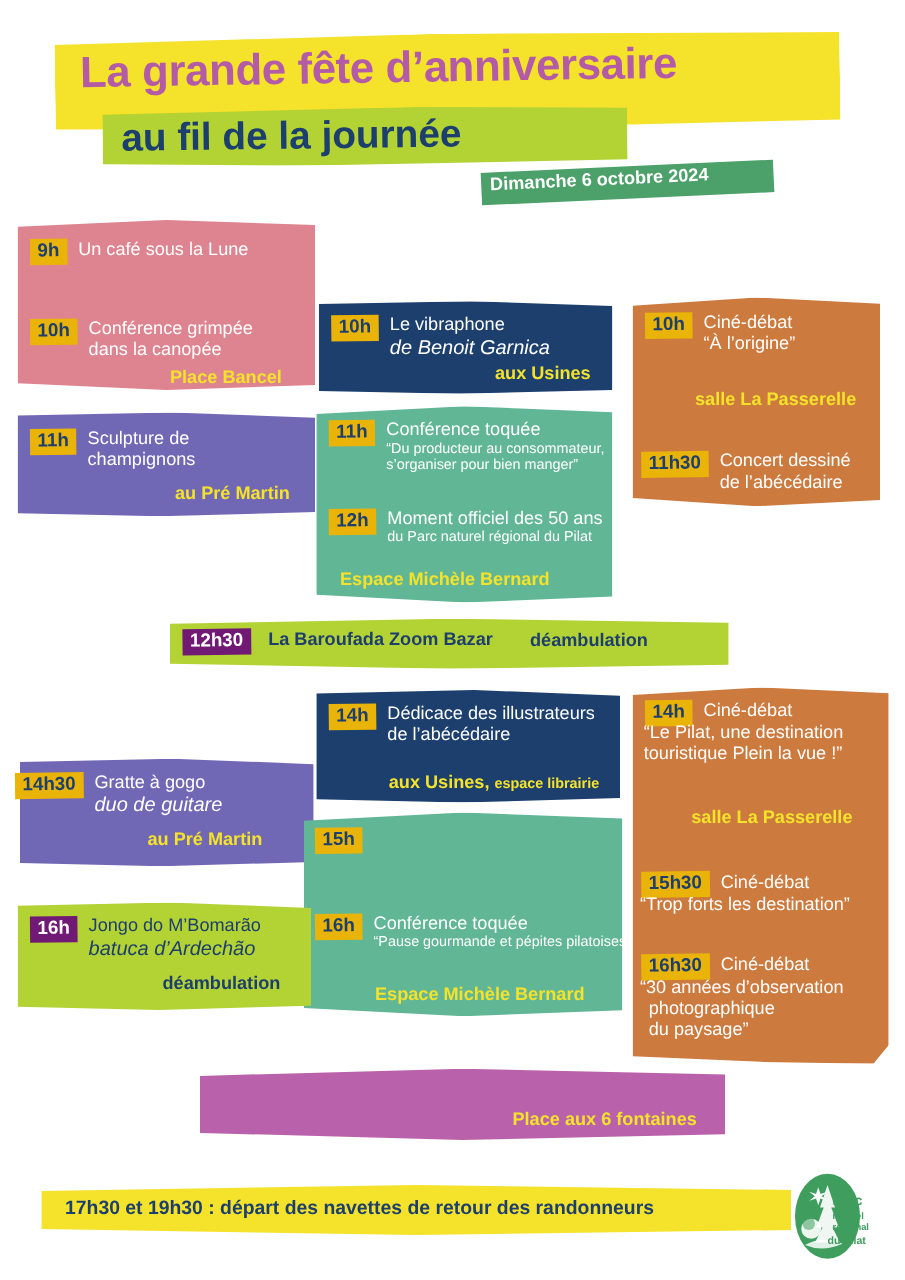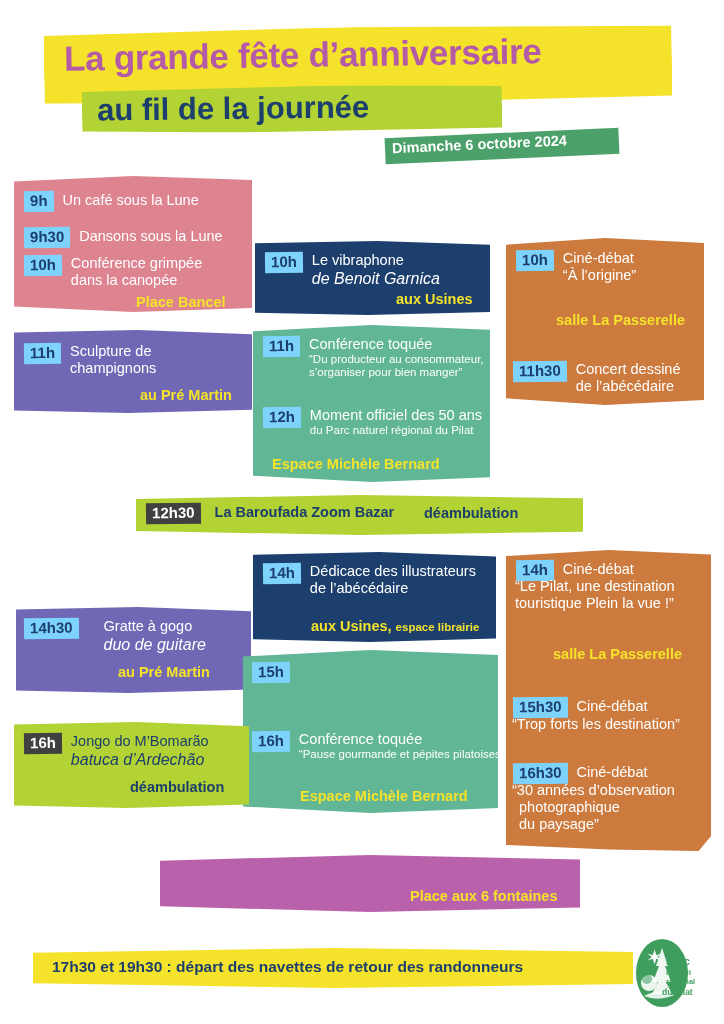--- a/index.html
+++ b/index.html
@@ -59,24 +59,24 @@
   .wavy-a  { clip-path: polygon(0% 4%, 50% 0%, 100% 3%, 100% 97%, 50% 100%, 0% 96%); }
   .wavy-b  { clip-path: polygon(0% 3%, 52% 0%, 100% 5%, 100% 96%, 48% 100%, 0% 97%); }
   .wavy-flat { clip-path: polygon(0% 10%, 50% 0%, 100% 8%, 100% 92%, 50% 100%, 0% 90%); }
   .orange-notch { clip-path: polygon(0% 2%, 50% 0%, 100% 1.5%, 100% 95%, 94% 100%, 50% 99.5%, 0% 98%); }
 
   
   .ev { position: absolute; display: flex; align-items: flex-start; }
   .badge {
     flex: none; font-size: 15px; font-weight: bold;
     padding: 1.5px 6px 3px 6px; line-height: 1.08;
-    background:#7dd3fc; color:#1c3f6e; white-space: nowrap;
+    background:#eab308; color:#1c3f6e; white-space: nowrap;
     transform: rotate(-0.7deg);
   }
-  .badge.navy { background:#404040; color:#ffffff; }
+  .badge.navy { background:#701a75; color:#ffffff; }
   .txtcol { margin-left: 9px; }
   .t1 { font-size: 14.5px; color:#ffffff; line-height: 1.14; font-weight: normal; }
   .t1b { font-size: 14.5px; color:#ffffff; line-height: 1.14; }
   .t2 { font-size: 16px; color:#ffffff; font-style: italic; line-height: 1.2; }
   .t3 { font-size: 11.5px; color:#ffffff; line-height: 1.2; }
   .venue {
     position: absolute; font-size: 14.5px; font-weight: bold; color:#f5e22a;
     white-space: nowrap;
   }
   .venue.navytxt { color:#1c3f6e; }
@@ -111,24 +111,20 @@
   <div class="hdr-green"></div>
   <div class="hdr-sub">au fil de la journée</div>
   <div class="hdr-date-bg"></div>
   <div class="hdr-date">Dimanche 6 octobre 2024</div>
 
   <div class="blk shp-pink wavy-a" style="left:14px; top:176px; width:238px; height:136px;"></div>
   <div class="ev" style="left:24px; top:191px;">
     <span class="badge">9h</span>
     <span class="txtcol"><span class="t1">Un café sous la Lune</span></span>
   </div>
-  <div class="ev" style="left:24px; top:227px;">
-    <span class="badge">9h30</span>
-    <span class="txtcol"><span class="t1">Dansons sous la Lune</span></span>
-  </div>
   <div class="ev" style="left:24px; top:255px;">
     <span class="badge">10h</span>
     <span class="txtcol">
       <div class="t1">Conférence grimpée</div>
       <div class="t1">dans la canopée</div>
     </span>
   </div>
   <div class="venue" style="left:136px; top:294px;">Place Bancel</div>
 
   <div class="blk shp-purple wavy-b" style="left:14px; top:330px; width:238px; height:83px;"></div>
@@ -222,21 +218,21 @@
   <div class="t1" style="position:absolute; left:512px; top:716px;">“Trop forts les destination”</div>
   <div class="ev" style="left:513px; top:763px;">
     <span class="badge">16h30</span>
     <span class="txtcol"><span class="t1">Ciné-débat</span></span>
   </div>
   <div class="t1" style="position:absolute; left:512px; top:782px;">“30 années d’observation</div>
   <div class="t1" style="position:absolute; left:519px; top:799px;">photographique</div>
   <div class="t1" style="position:absolute; left:519px; top:816px;">du paysage”</div>
 
   <div class="blk shp-purple wavy-b" style="left:16px; top:607px; width:235px; height:86px;"></div>
-  <div class="ev" style="left:24px; top:618px;gap:16px;">
+  <div class="ev" style="left:12px; top:618px;">
     <span class="badge">14h30</span>
     <span class="txtcol">
       <div class="t1">Gratte à gogo</div>
       <div class="t2">duo de guitare</div>
     </span>
   </div>
   <div class="venue" style="left:118px; top:664px;">au Pré Martin</div>
 
   <div class="blk shp-teal wavy-a" style="left:243px; top:650px; width:255px; height:163px;"></div>
   <div class="ev" style="left:252px; top:662px;">

